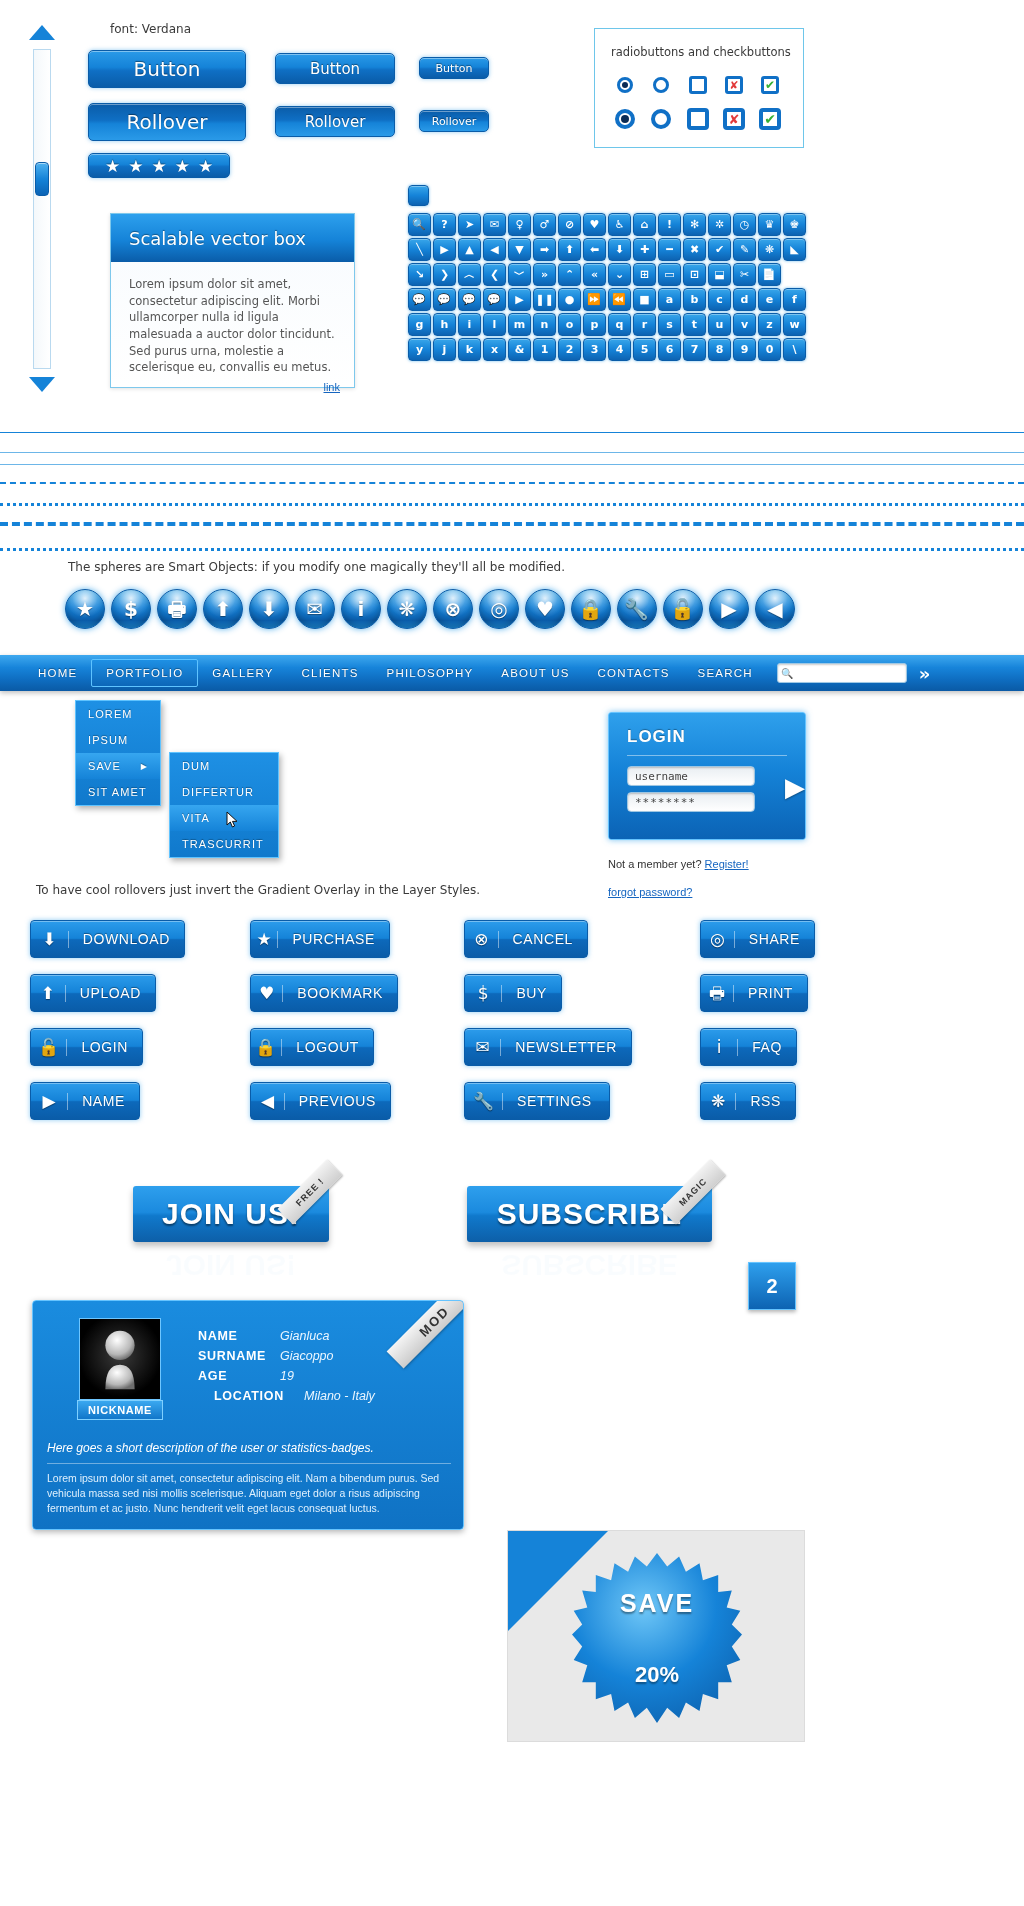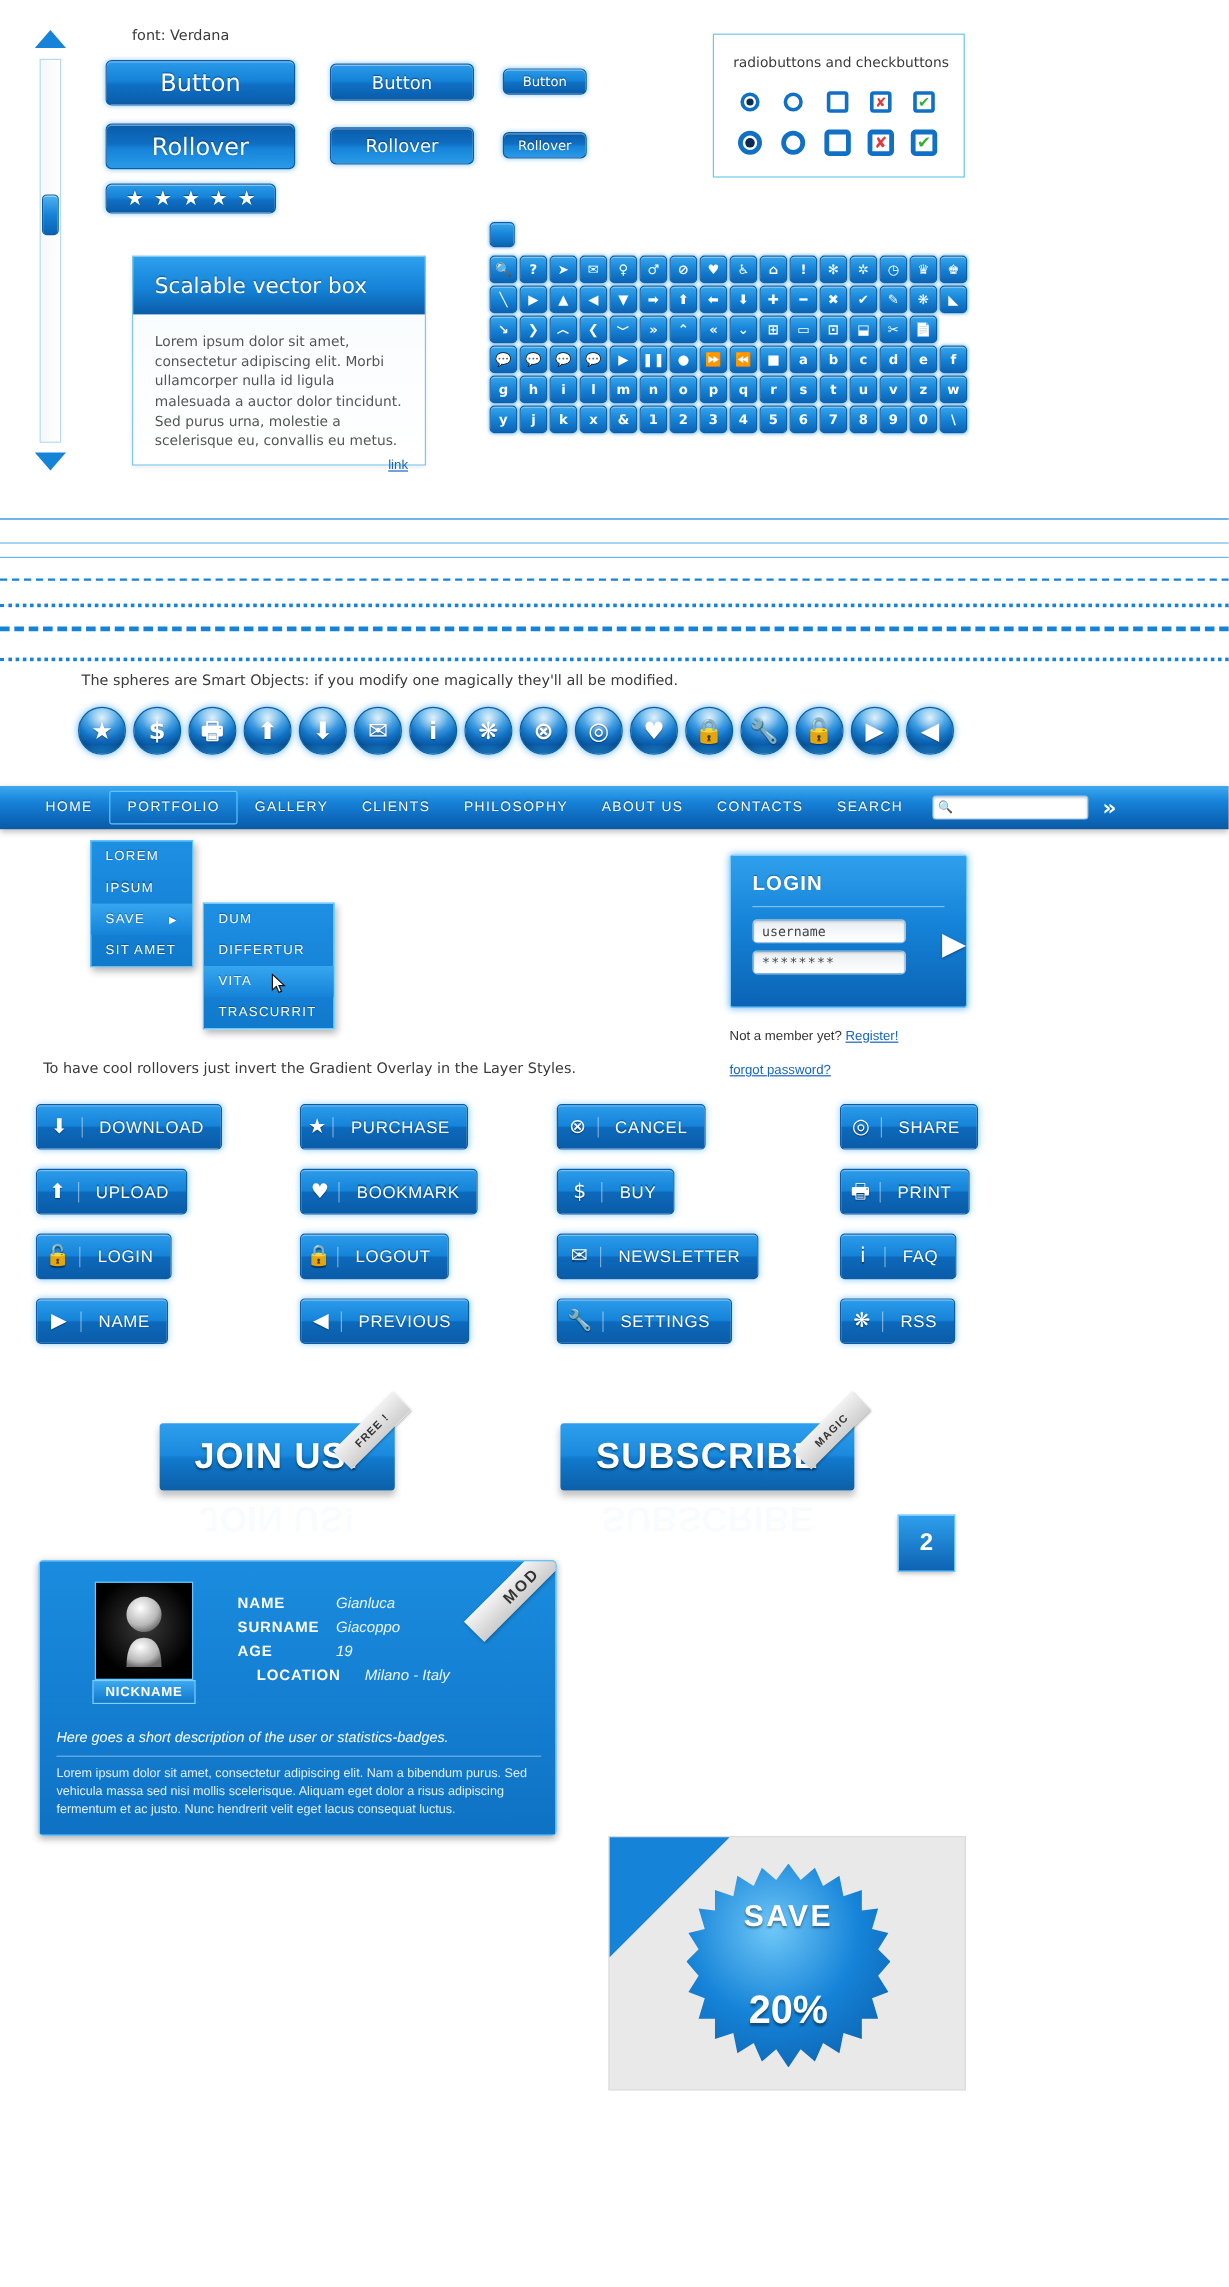--- a/index.html
+++ b/index.html
@@ -220,21 +220,21 @@
   }
   .starburst {
     width:170px;height:170px;
     background:radial-gradient(circle at 42% 32%, #6fc7f7 0%, #1583d8 48%, #0a56a0 100%);
     clip-path: polygon(50% 0%,56% 8%,63% 2%,67% 11%,75% 6%,77% 16%,86% 13%,86% 23%,94% 22%,91% 32%,99% 34%,94% 42%,100% 48%,94% 55%,99% 63%,91% 66%,94% 76%,86% 76%,86% 86%,77% 83%,75% 93%,67% 88%,63% 97%,56% 91%,50% 100%,44% 91%,37% 97%,33% 88%,25% 93%,23% 83%,14% 86%,14% 76%,6% 76%,9% 66%,1% 63%,6% 55%,0% 48%,6% 42%,1% 34%,9% 32%,6% 22%,14% 23%,14% 13%,23% 16%,25% 6%,33% 11%,37% 2%,44% 8%);
     display:flex; flex-direction:column; align-items:center; justify-content:center;
     color:#fff; box-shadow:0 3px 8px rgba(0,0,0,.3);
   }
   .sb-save { font-size:25px; font-weight:bold; letter-spacing:2px;
      text-shadow:0 2px 2px rgba(0,0,0,.4); font-family:"Liberation Sans", sans-serif; }
-  .sb-pct { font-size:33px; font-weight:bold;
+  .sb-pct { font-size:22px; font-weight:bold;
      text-shadow:0 2px 2px rgba(0,0,0,.4); font-family:"Liberation Sans", sans-serif;margin-top:44px; }
 
   
   .hr-solid { height:1px; background:#1583d8; }
   .hr-thin  { height:1px; background:#6db6e8; }
   .hr-dash  { height:0; border-top:2px dashed #1583d8; }
   .hr-dot   { height:0; border-top:3px dotted #1583d8; }
   .hr-dashlg{ height:0; border-top:4px dashed #1583d8; }
 
   .note { font-family:"DejaVu Sans", sans-serif; font-size:12px; color:#3a3a3a; }

